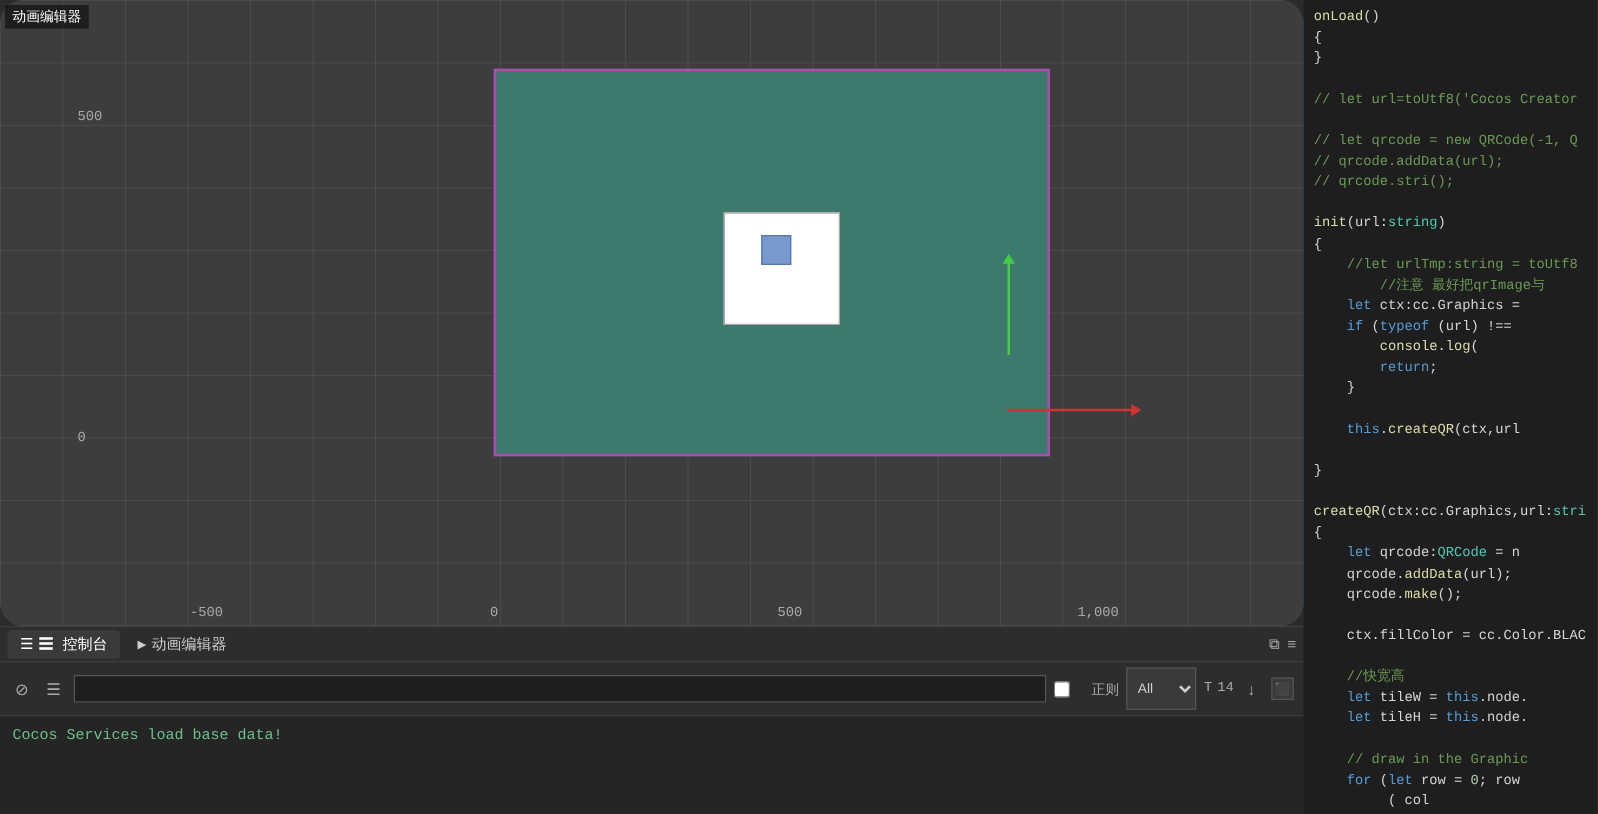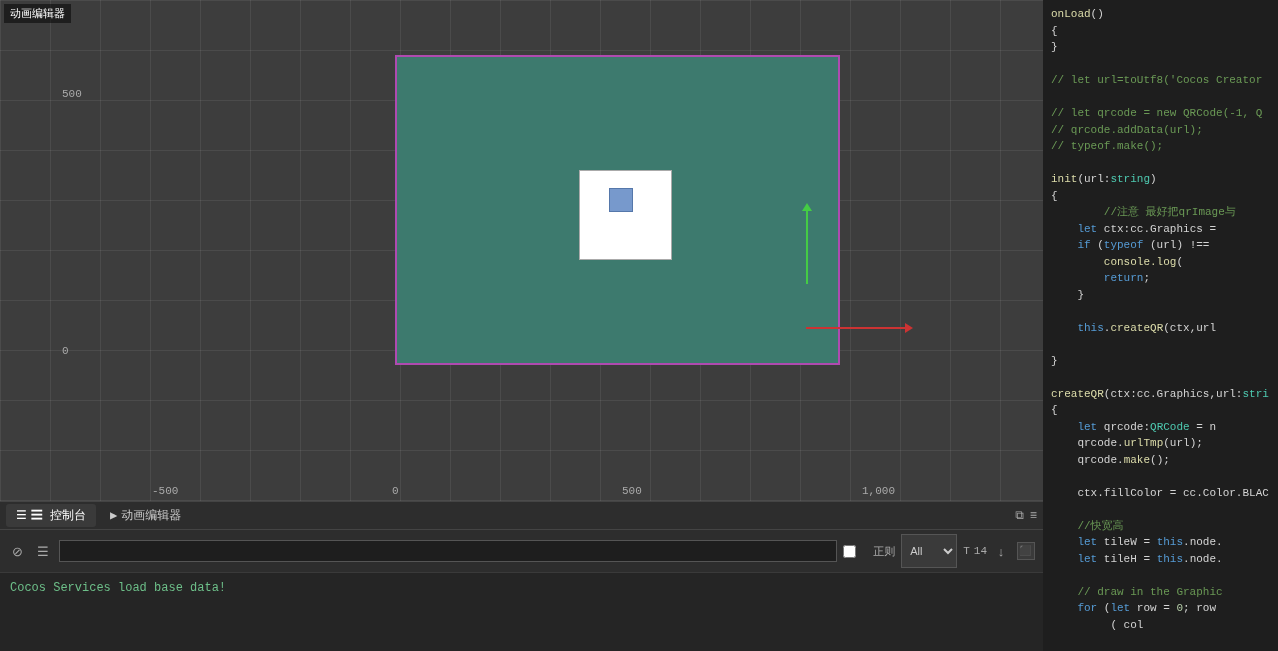--- a/index.html
+++ b/index.html
@@ -40,20 +40,21 @@
       flex: 1;
       min-width: 0;
     }
 
     
     .scene-view {
       flex: 1;
       background: #0c4a6e;
       position: relative;
       overflow: hidden;
+      border-radius: 19px;
     }
 
     
     .grid-area {
       position: absolute;
       inset: 0;
       background-color: #3d3d3d;
       background-image:
         linear-gradient(rgba(255,255,255,0.07) 1px, transparent 1px),
         linear-gradient(90deg, rgba(255,255,255,0.07) 1px, transparent 1px);
@@ -413,39 +414,40 @@
 
   <div class="code-panel">
     <div><span class="fn">onLoad</span><span class="punc">()</span></div>
     <div><span class="punc">{</span></div>
     <div><span class="punc">}</span></div>
     <br>
     <div><span class="cm">// let url=toUtf8('Cocos Creator</span></div>
     <br>
     <div><span class="cm">// let qrcode = new QRCode(-1, Q</span></div>
     <div><span class="cm">// qrcode.addData(url);</span></div>
-    <div><span class="cm">// typeof.make();</span></div>
+    <div><span class="cm">// qrcode.stri();</span></div>
     <br>
     <div><span class="fn">init</span>(<span class="punc">url:</span><span class="type">string</span>)</div>
     <div><span class="punc">{</span></div>
+    <div>&nbsp;&nbsp;&nbsp;&nbsp;<span class="cm">//let urlTmp:string = toUtf8</span></div>
     <div>&nbsp;&nbsp;&nbsp;&nbsp;&nbsp;&nbsp;&nbsp;&nbsp;<span class="cm">//注意 最好把qrImage与</span></div>
     <div>&nbsp;&nbsp;&nbsp;&nbsp;<span class="kw">let</span> ctx:cc.Graphics =</div>
     <div>&nbsp;&nbsp;&nbsp;&nbsp;<span class="kw">if</span> (<span class="kw">typeof</span> (url) !==</div>
     <div>&nbsp;&nbsp;&nbsp;&nbsp;&nbsp;&nbsp;&nbsp;&nbsp;<span class="fn">console.log</span>(</div>
     <div>&nbsp;&nbsp;&nbsp;&nbsp;&nbsp;&nbsp;&nbsp;&nbsp;<span class="kw">return</span>;</div>
     <div>&nbsp;&nbsp;&nbsp;&nbsp;<span class="punc">}</span></div>
     <br>
     <div>&nbsp;&nbsp;&nbsp;&nbsp;<span class="kw">this</span>.<span class="fn">createQR</span>(ctx,url</div>
     <br>
     <div><span class="punc">}</span></div>
     <br>
     <div><span class="fn">createQR</span>(ctx:cc.Graphics,url:<span class="type">stri</span></div>
     <div><span class="punc">{</span></div>
     <div>&nbsp;&nbsp;&nbsp;&nbsp;<span class="kw">let</span> qrcode:<span class="type">QRCode</span> = n</div>
-    <div>&nbsp;&nbsp;&nbsp;&nbsp;qrcode.<span class="fn">urlTmp</span>(url);</div>
+    <div>&nbsp;&nbsp;&nbsp;&nbsp;qrcode.<span class="fn">addData</span>(url);</div>
     <div>&nbsp;&nbsp;&nbsp;&nbsp;qrcode.<span class="fn">make</span>();</div>
     <br>
     <div>&nbsp;&nbsp;&nbsp;&nbsp;ctx.fillColor = cc.Color.BLAC</div>
     <br>
     <div>&nbsp;&nbsp;&nbsp;&nbsp;<span class="cm">//快宽高</span></div>
     <div>&nbsp;&nbsp;&nbsp;&nbsp;<span class="kw">let</span> tileW = <span class="kw">this</span>.node.</div>
     <div>&nbsp;&nbsp;&nbsp;&nbsp;<span class="kw">let</span> tileH = <span class="kw">this</span>.node.</div>
     <br>
     <div>&nbsp;&nbsp;&nbsp;&nbsp;<span class="cm">// draw in the Graphic</span></div>
     <div>&nbsp;&nbsp;&nbsp;&nbsp;<span class="kw">for</span> (<span class="kw">let</span> row = <span class="num">0</span>; row</div>

